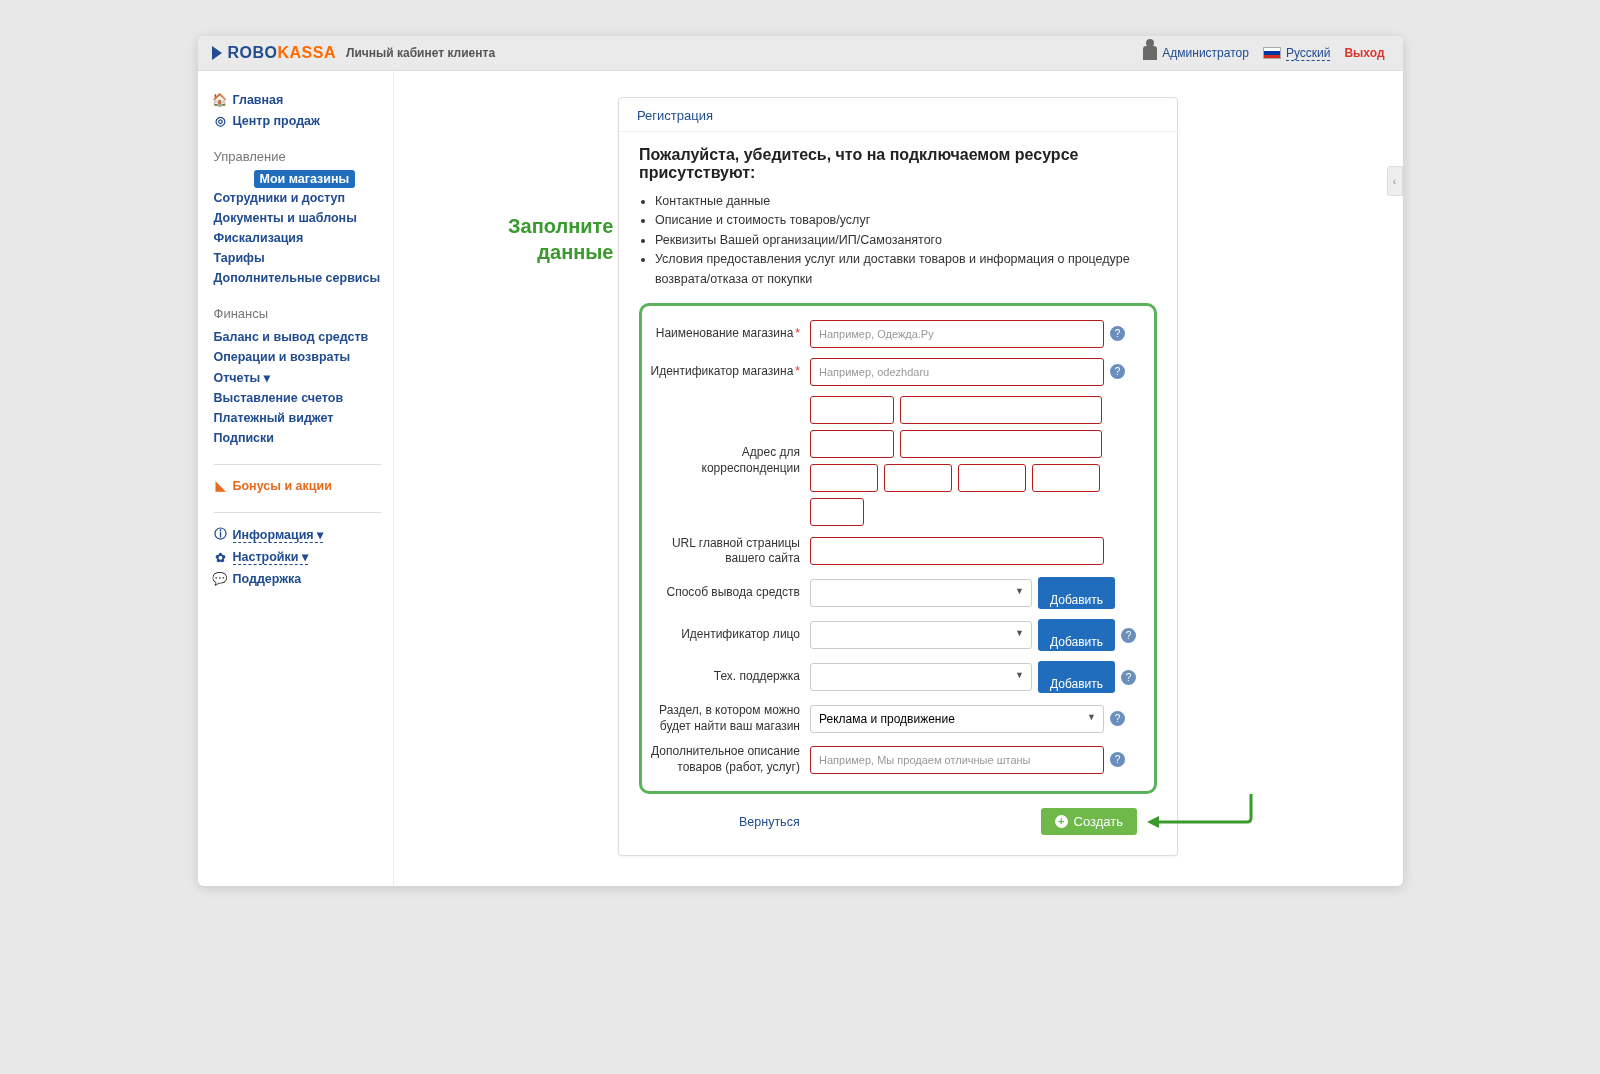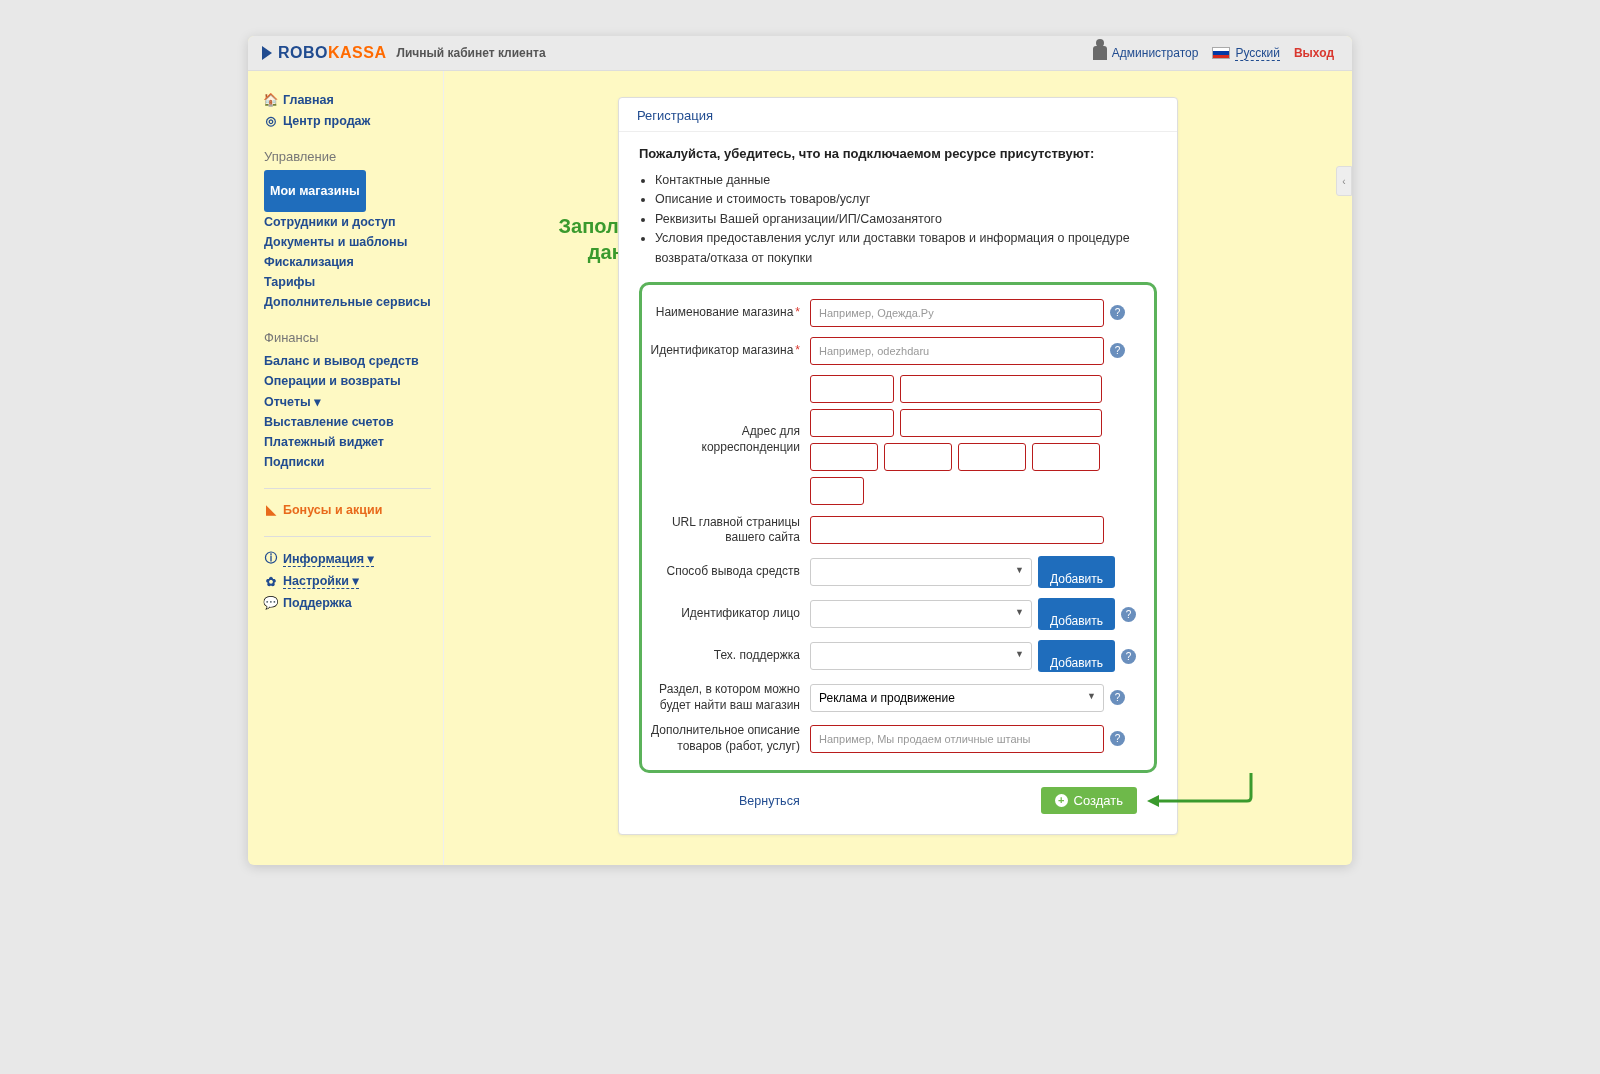--- a/index.html
+++ b/index.html
@@ -1,40 +1,40 @@
 <!DOCTYPE html>
 <html><head>
 <meta charset="utf-8">
 <style>
 * { box-sizing: border-box; margin: 0; padding: 0; }
 body { font-family: Arial, Helvetica, sans-serif; font-size: 13px; color: #333; background: #e8e8e8; width: 1600px; height: 1074px; overflow: hidden; padding-top: 36px; }
-.outer { width: 1104px; margin: 0 auto; background: #fef9c3; border-radius: 6px; box-shadow: 0 2px 12px rgba(0,0,0,0.15); overflow: hidden; position: relative; }
+.outer { width: 1205px; margin: 0 auto; background: #ffffff; border-radius: 6px; box-shadow: 0 2px 12px rgba(0,0,0,0.15); overflow: hidden; position: relative; }
 .topbar { background: #eaeaea; border-bottom: 1px solid #ddd; display: flex; align-items: center; padding: 8px 18px 8px 14px; }
 .logo { font-size: 16px; font-weight: bold; color: #214c90; letter-spacing: 0.5px; display: flex; align-items: center; }
 .logo .k { color: #ff6a00; }
 .logo-mark { width:0; height:0; border-top:7px solid transparent; border-bottom:7px solid transparent; border-left:10px solid #214c90; margin-right:6px; }
 .subtitle { margin-left: 10px; color: #555; font-weight: bold; font-size: 12px; }
 .spacer { flex: 1; }
 .top-link { color: #214c90; font-size: 12px; margin-left: 14px; display: inline-flex; align-items: center; cursor: pointer; }
 .top-link.exit { color: #d9372e; font-weight: bold; }
 .flag { width: 18px; height:12px; background: linear-gradient(to bottom, #fff 0 33%, #0039a6 33% 66%, #d52b1e 66% 100%); margin-right:5px; border:1px solid #aaa;}
 .user-ico { width:14px; height:14px; background:#6a6a6a; border-radius:3px 3px 0 0; position:relative; margin-right:5px;}
 .user-ico::before { content:''; position:absolute; top:-7px; left:3px; width:8px; height:8px; border-radius:50%; background:#6a6a6a; }
 .body-row { display: flex; }
 .sidebar { width: 196px; border-right: 1px solid #eee; padding: 18px 12px 24px 16px; }
 .sb-link { color: #214c90; font-size: 12.5px; font-weight: bold; padding: 3px 0; display: flex; align-items: center; cursor: pointer; }
 .sb-link .ico { width:14px; display:inline-flex; justify-content:center; margin-right:5px; color:#214c90; }
-.sb-link.active { background: #1f6dbc; color:#fff; padding:14px 6px; border-radius:3px; width:fit-content; }
+.sb-link.active { background: #1f6dbc; color:#fff; padding:2px 6px; border-radius:3px; width:fit-content;margin-left:40px; }
 .sb-section { color:#777; font-size:13px; margin: 18px 0 6px; }
 .sb-hr { border:none; border-top:1px solid #ddd; margin:16px 0 10px; }
 .sb-link.bonus { color:#e86a1c; }
 .main { flex:1; padding: 26px 40px 30px; position: relative; }
 .card { width: 560px; margin: 0 auto; border:1px solid #ddd; border-radius:4px; background:#fff; padding: 0 20px 20px; box-shadow: 0 1px 3px rgba(0,0,0,0.06); position: relative; }
 .card-tab { color:#214c90; font-size:13px; padding: 10px 0 8px 2px; border-bottom: 1px solid #eee; margin: 0 -20px 14px; padding-left: 18px; }
-.card h3 { font-size: 13px; font-weight: bold; color:#222; margin-bottom: 10px; }
+.card h3 { font-size: 16px; font-weight: bold; color:#222; margin-bottom: 10px; }
 .card ul { margin: 0 0 14px 16px; font-size:12.5px; line-height:1.55; }
 .form-area { border: 3px solid #5bb25a; border-radius: 10px; padding: 14px 10px 14px 0; position: relative; }
 .frow { display: flex; align-items: center; margin-bottom: 10px; }
 .flabel { width: 168px; text-align: right; padding-right: 10px; font-size: 12px; color:#333; line-height: 1.3; }
 .flabel .req { color:#d9372e; margin-left:2px; }
 .finputs { flex:1; display:flex; flex-wrap:wrap; gap:6px; align-items:center; }
 .txt { border:1px solid #b91c1c; border-radius:3px; height:28px; padding: 4px 8px; font-size:11px; color:#333; }
 .txt.full { width: 294px; }
 .txt::placeholder { color:#999; }
 .sel { border:1px solid #ccc; border-radius:3px; height:28px; width:222px; padding:2px 22px 2px 8px; font-size:12px; background:#fff; appearance:none; position:relative; }

